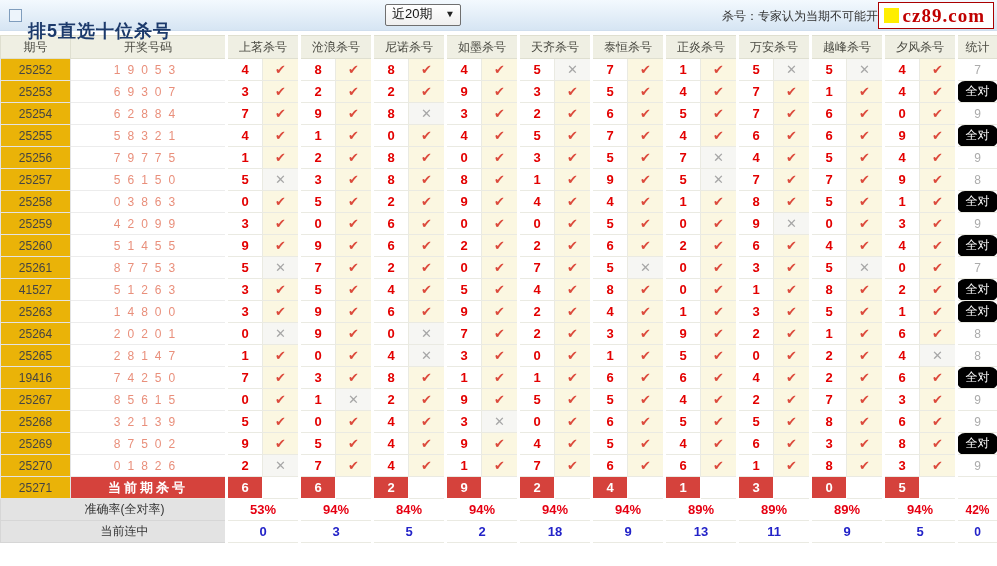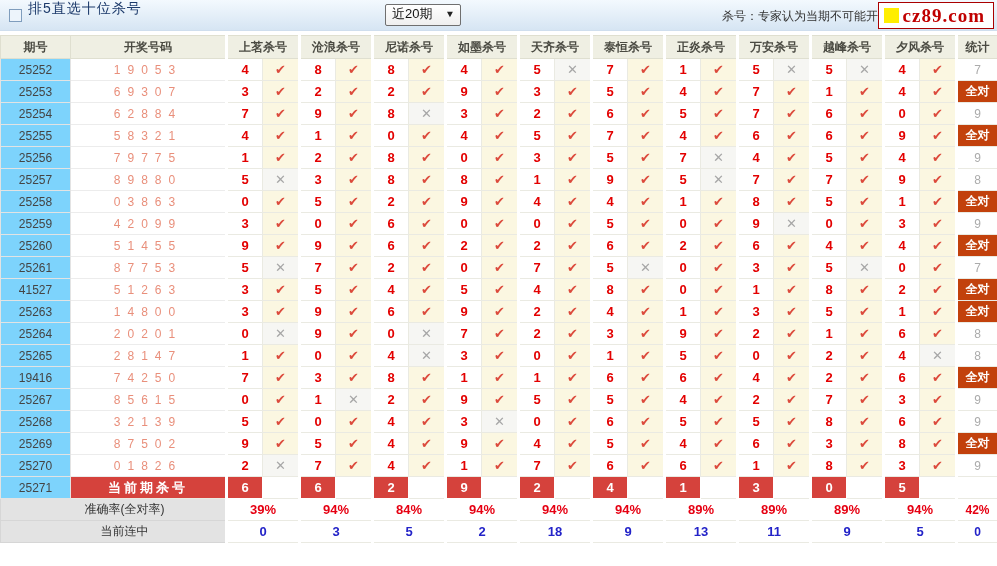--- a/index.html
+++ b/index.html
@@ -1,43 +1,43 @@
 <!DOCTYPE html>
 <html><head>
 <meta charset="utf-8">
 <style>
   html,body{margin:0;padding:0;background:#fff;font-family:"Liberation Sans","DejaVu Sans",sans-serif;}
   .page{width:997px;height:566px;position:relative;overflow:hidden;background:#fff;}
 
   
   .topbar{position:relative;height:31px;background:linear-gradient(#f3f9fe,#d6e5f3);border-bottom:1px solid #cfdeee;box-sizing:border-box;}
   .cb{position:absolute;left:9px;top:9px;width:11px;height:11px;border:1px solid #7f9dbd;background:#edf4fb;cursor:pointer;}
-  .title{position:absolute;left:28px;top:0;font-size:14px;font-weight:normal;color:#1c3a6b;letter-spacing:1px;}
+  .title{position:absolute;left:28px;top:19px;font-size:18px;font-weight:bold;color:#1c3a6b;letter-spacing:1px;}
   .rsel{position:absolute;left:385px;top:4px;width:76px;height:22px;border:1px solid #6f6f6f;border-radius:2px;background:linear-gradient(#ffffff,#efefef);
         font-size:13px;color:#111;display:flex;align-items:center;justify-content:space-between;padding:0 5px 3px 6px;box-sizing:border-box;cursor:pointer;}
   .rsel .arr{font-size:10px;color:#222;transform:scaleY(.9);}
   .note{position:absolute;right:119px;top:8px;font-size:12px;color:#333;white-space:nowrap;}
   .logo{position:absolute;right:3px;top:2px;height:25px;background:#fff;border:1px solid #aa0000;display:flex;align-items:center;gap:4px;padding:0 8px 0 5px;cursor:pointer;}
   .logo .sq{width:15px;height:15px;background:#ffee00;}
   .logo .lt{font-family:"Liberation Serif","DejaVu Serif",serif;font-weight:bold;font-size:19px;color:#c00000;letter-spacing:1px;}
 
   
   table{border-collapse:collapse;table-layout:fixed;width:997px;margin-top:4px;}
   th,td{padding:0;text-align:center;overflow:hidden;white-space:nowrap;}
-  thead th{height:22px;background:#efefe3;border:1px solid #dfdfd0;font-size:12px;font-weight:bold;color:#4a4a42;}
+  thead th{height:22px;background:#efefe3;border:1px solid #dfdfd0;font-size:12px;font-weight:normal;color:#4a4a42;}
   tbody td{height:21px;border:1px solid #eaeae2;font-size:12px;}
   .gs{border-left:3px solid #fff !important;}
-  .pcell{background:#7dd3fc;color:#444;border-color:#e3e3e3;}
+  .pcell{background:#eab308;color:#444;border-color:#e3e3e3;}
   .ccell{color:#e98f7b;letter-spacing:7px;border-color:#ececec;}
   .ncell{color:#e30000;font-weight:bold;font-size:13px;}
   .mcell{font-size:13px;}
   .mcell.ok{background:#fbf7e1;color:#dc4a3c;}
   .mcell.bad{background:#f6f6f3;color:#a6a6a6;}
   .scell{color:#ababab;font-size:12px;}
-  .scell.allok{background:#c2410c;color:#fff;font-weight:bold;}
+  .scell.allok{background:#000000;color:#fff;font-weight:normal;border-radius:8px;}
   .banner{background:#d5423c;color:#fff;font-weight:bold;font-size:13px;letter-spacing:3px;}
   .curnum{background:#d5423c;color:#fff;font-weight:bold;font-size:13px;border-color:#fff;}
   .sumlabel{background:#e3e3e3;color:#333;border-color:#d6d6d6;padding-left:23px;}
   .val-red{color:#e60012;font-weight:bold;font-size:13px;}
   .val-blue{color:#2323c8;font-weight:bold;font-size:13px;}
   .st-red{color:#e60012;font-weight:bold;font-size:12px;}
   .st-blue{color:#2323c8;font-weight:bold;font-size:12px;}
 </style>
 </head>
 <body>
@@ -221,21 +221,21 @@
           <td class="ncell gs">4</td>
           <td class="mcell ok"><span>✔</span></td>
           <td class="ncell gs">5</td>
           <td class="mcell ok"><span>✔</span></td>
           <td class="ncell gs">4</td>
           <td class="mcell ok"><span>✔</span></td>
           <td class="scell gs">9</td>
         </tr>
         <tr>
           <td class="pcell">25257</td>
-          <td class="ccell">89880</td>
+          <td class="ccell">56150</td>
           <td class="ncell gs">5</td>
           <td class="mcell bad"><span>✕</span></td>
           <td class="ncell gs">3</td>
           <td class="mcell ok"><span>✔</span></td>
           <td class="ncell gs">8</td>
           <td class="mcell ok"><span>✔</span></td>
           <td class="ncell gs">8</td>
           <td class="mcell ok"><span>✔</span></td>
           <td class="ncell gs">1</td>
           <td class="mcell ok"><span>✔</span></td>
@@ -596,21 +596,21 @@
           <td class="curnum gs">3</td>
           <td class="mcell"></td>
           <td class="curnum gs">0</td>
           <td class="mcell"></td>
           <td class="curnum gs">5</td>
           <td class="mcell"></td>
           <td class="scell gs"></td>
         </tr>
         <tr>
           <td class="sumlabel" colspan="2">准确率(全对率)</td>
-          <td class="val-red gs" colspan="2">39%</td>
+          <td class="val-red gs" colspan="2">53%</td>
           <td class="val-red gs" colspan="2">94%</td>
           <td class="val-red gs" colspan="2">84%</td>
           <td class="val-red gs" colspan="2">94%</td>
           <td class="val-red gs" colspan="2">94%</td>
           <td class="val-red gs" colspan="2">94%</td>
           <td class="val-red gs" colspan="2">89%</td>
           <td class="val-red gs" colspan="2">89%</td>
           <td class="val-red gs" colspan="2">89%</td>
           <td class="val-red gs" colspan="2">94%</td>
           <td class="st-red gs">42%</td>

